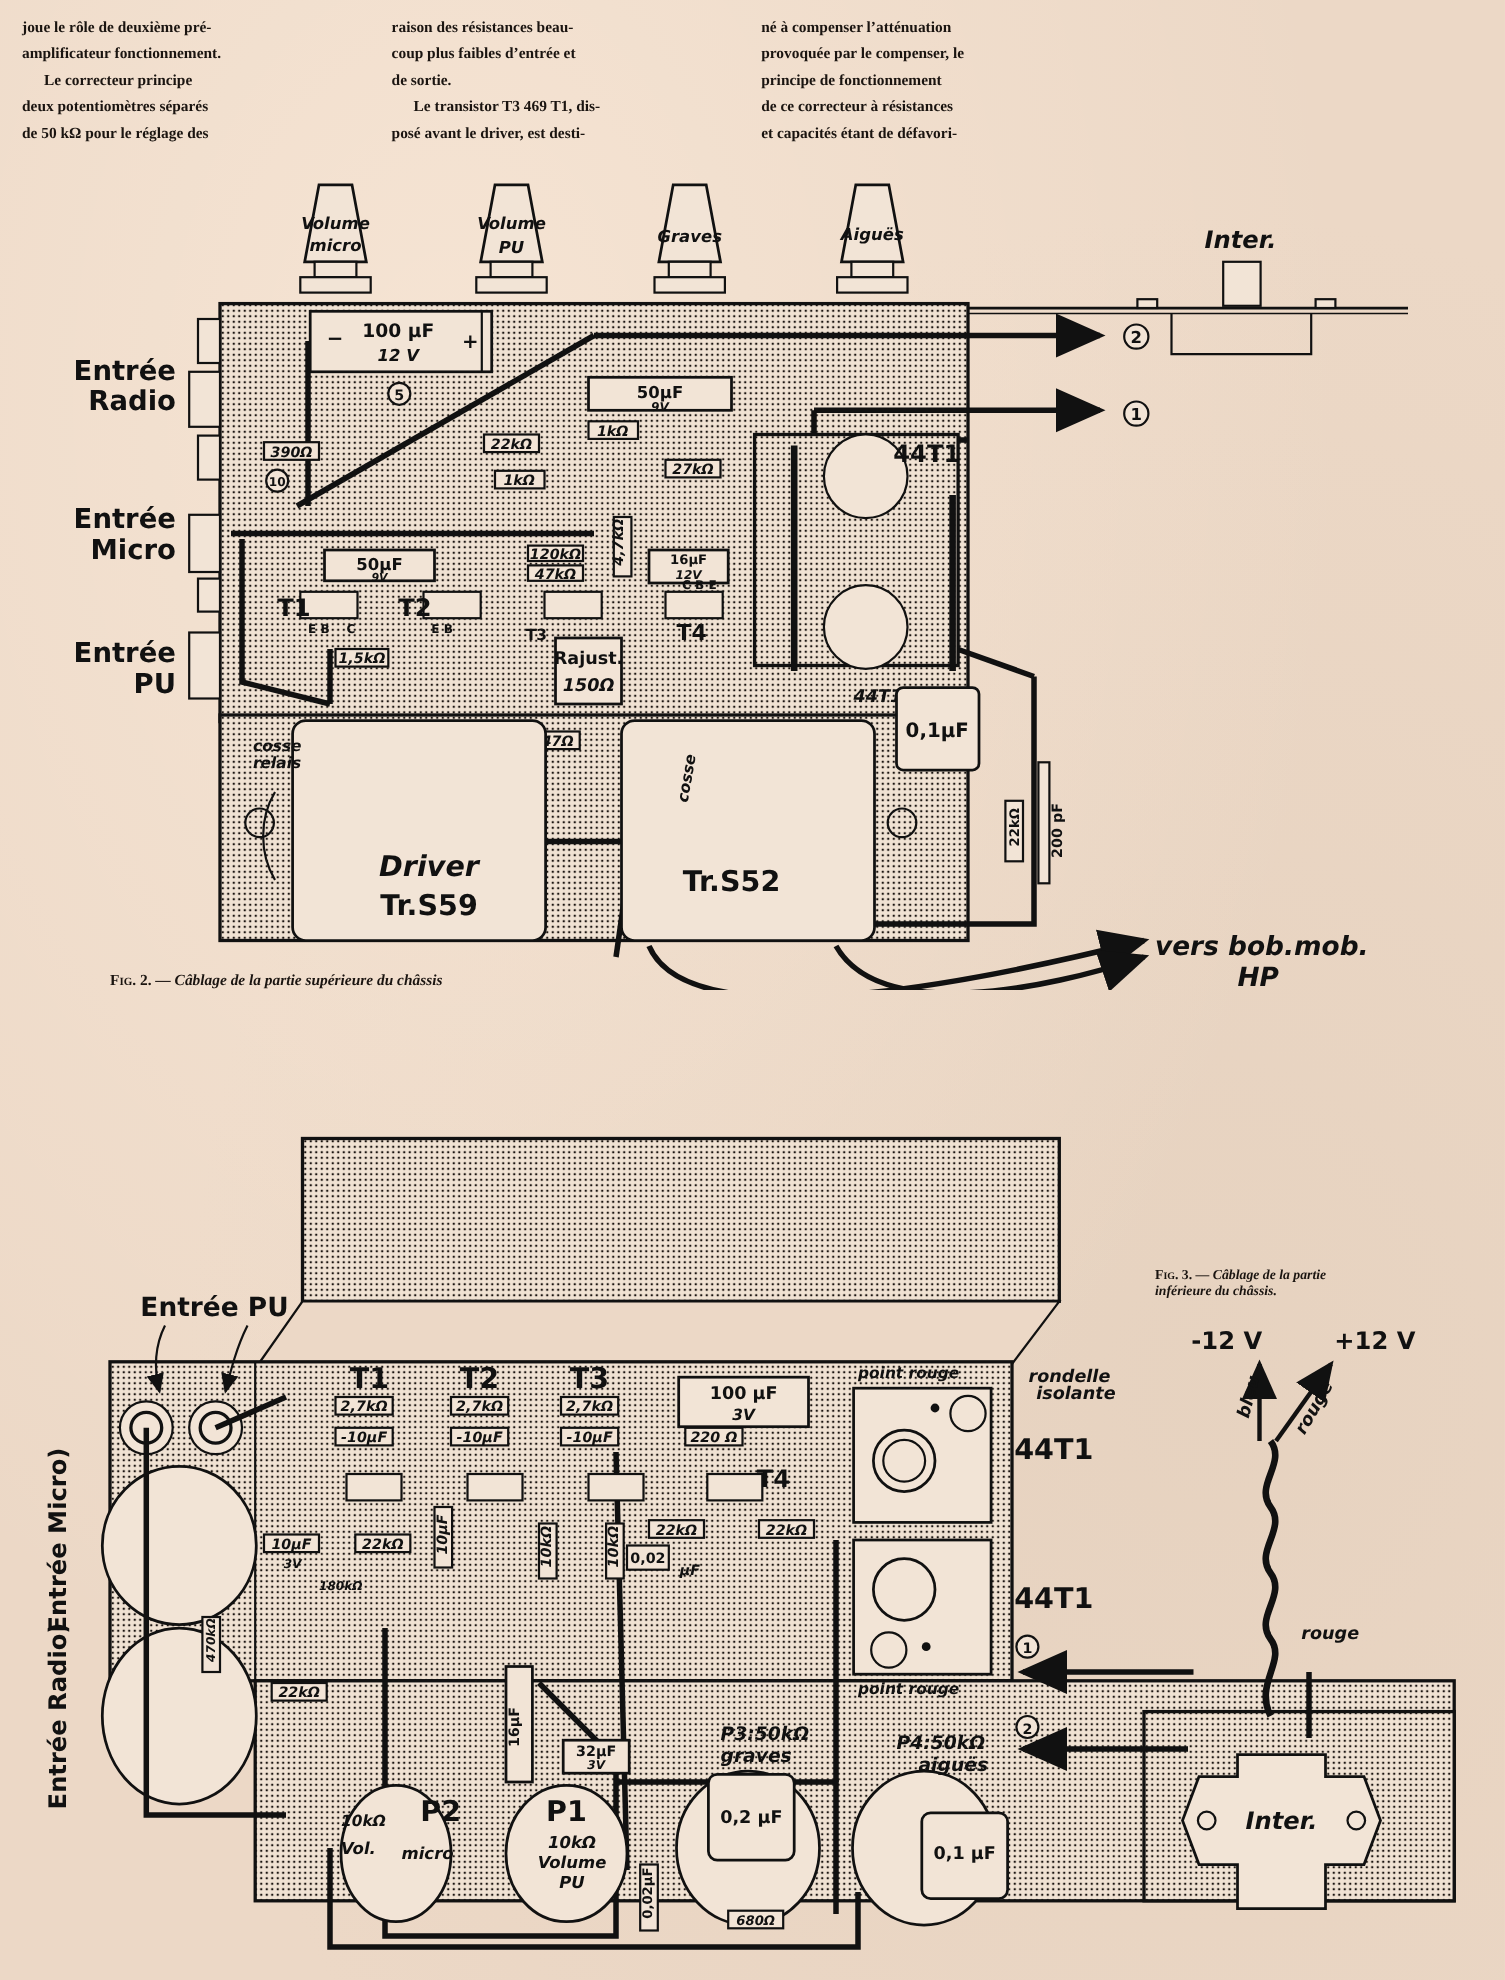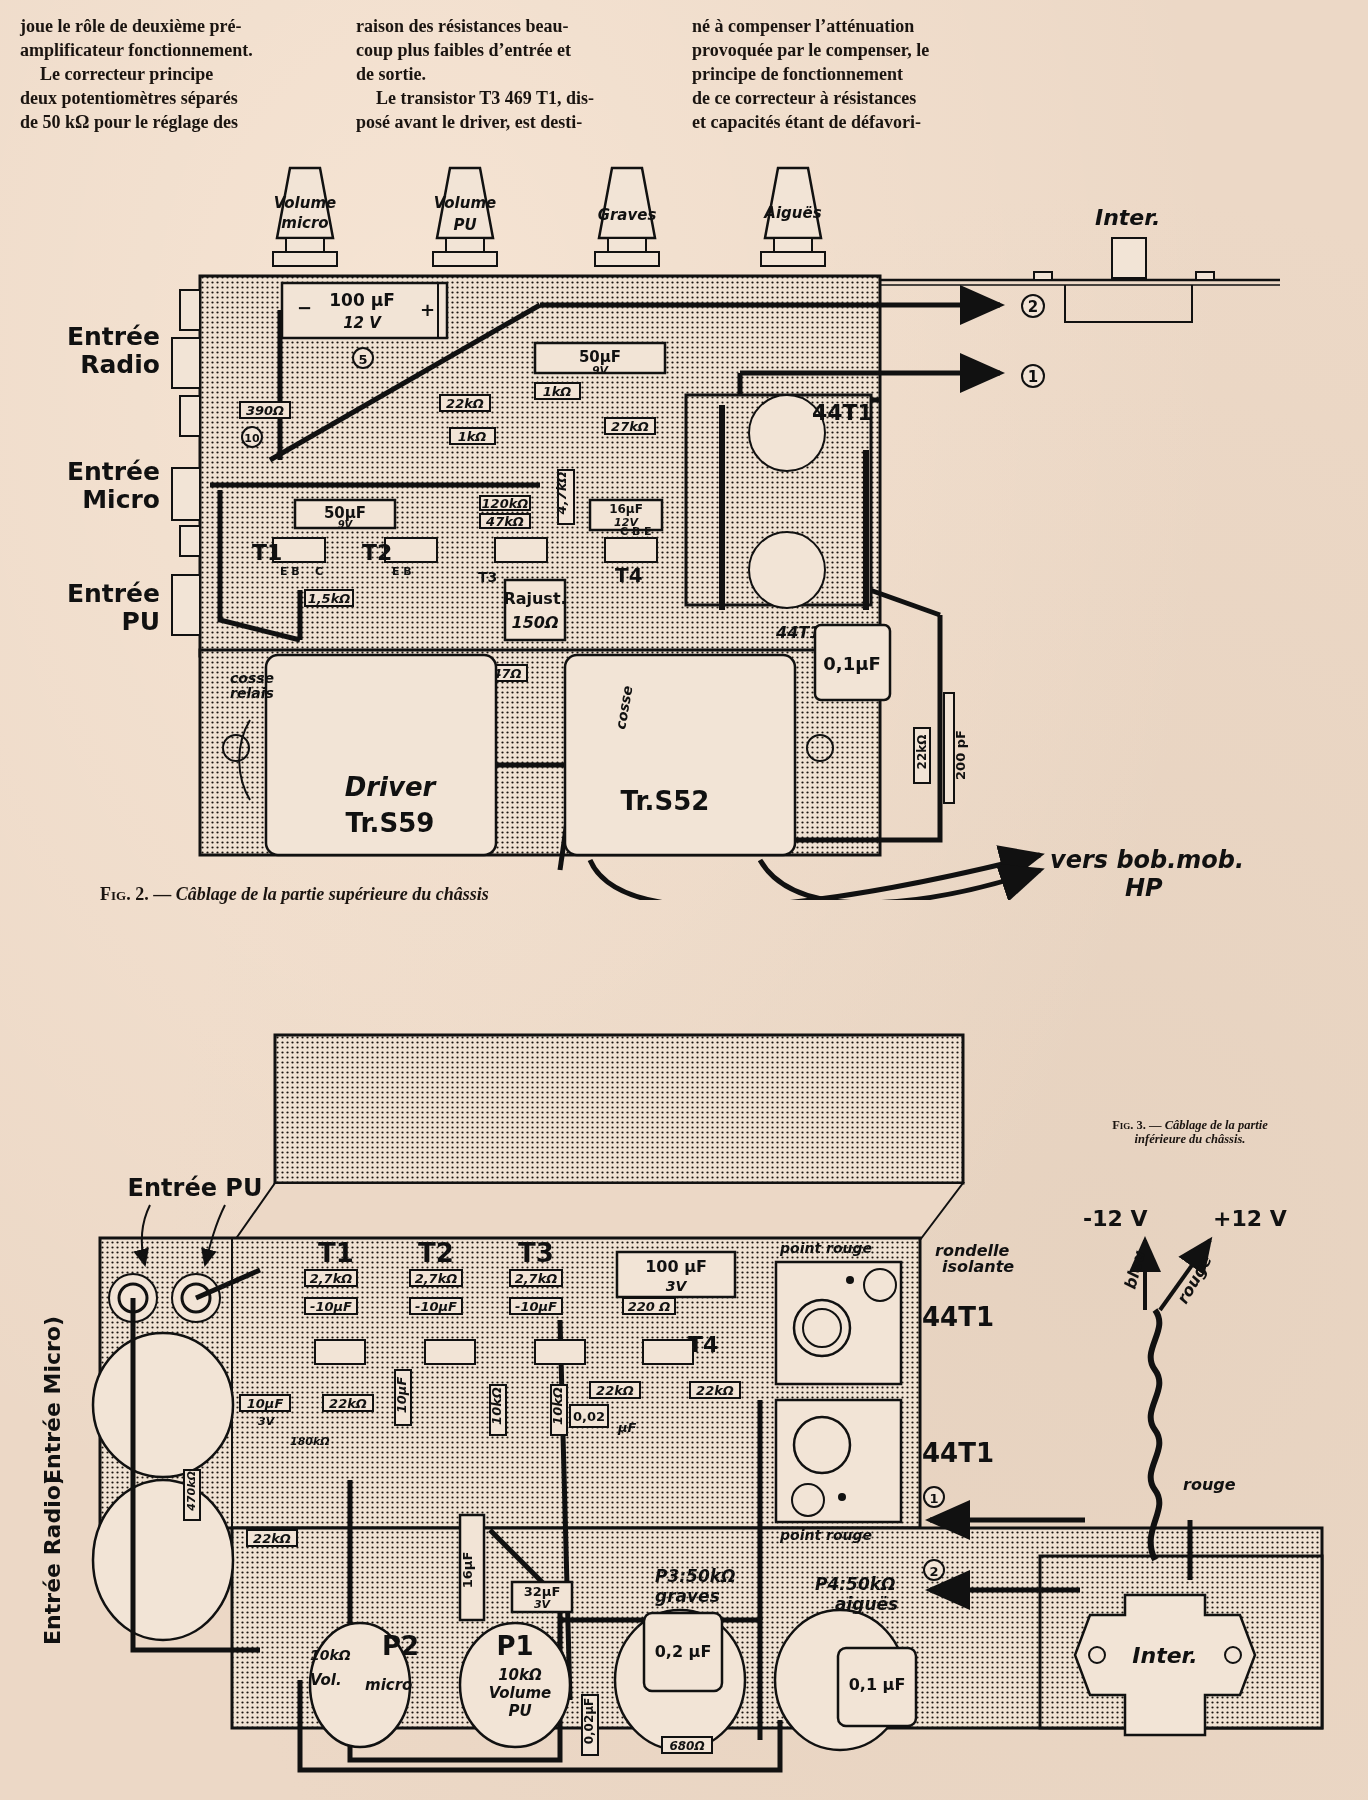--- a/index.html
+++ b/index.html
@@ -2,26 +2,26 @@
 <html><head>
 <meta charset="utf-8">
 <style>
   html,body{margin:0;padding:0;}
   body{width:1368px;height:1800px;background:#efdccb;position:relative;overflow:hidden;font-family:"Liberation Serif","DejaVu Serif",serif;color:#1a1410;}
   .page{position:absolute;inset:0;background:
      radial-gradient(ellipse at 30% 20%, rgba(255,240,225,.5), transparent 60%),
      radial-gradient(ellipse at 80% 70%, rgba(220,200,180,.35), transparent 60%),
      #ecd8c6;}
   .cols{position:absolute;left:20px;top:14px;width:1330px;display:flex;gap:18px;}
-  .col{width:318px;font-size:18px;line-height:24px;text-align:justify;font-weight:bold;}
+  .col{width:318px;font-size:14px;line-height:24px;text-align:justify;font-weight:bold;}
   .col p{margin:0;}
   .col .ind{text-indent:20px;}
   svg text{font-family:"DejaVu Sans","Liberation Sans",sans-serif;}
   .lbl{font-family:"DejaVu Sans","Liberation Sans",sans-serif;font-weight:bold;fill:#111;}
-  .cap{position:absolute;font-family:"Liberation Serif",serif;font-style:italic;font-weight:bold;font-size:18px;color:#1a1410;}
+  .cap{position:absolute;font-family:"Liberation Serif",serif;font-style:italic;font-weight:bold;font-size:14px;color:#1a1410;}
   .cap .fig{font-style:normal;font-variant:small-caps;}
 </style>
 </head>
 <body>
 
 <div class="page"></div>
 
 <div class="cols">
   <div class="col">
     <p>joue le rôle de deuxième pré-</p>
@@ -483,16 +483,16 @@
   </g>
 
   <g>
     <path d="M1125 1595 L1205 1595 L1205 1615 L1240 1615 L1255 1655 L1240 1695 L1205 1695 L1205 1735 L1125 1735 L1125 1695 L1090 1695 L1075 1655 L1090 1615 L1125 1615 Z" fill="#f2e4d6" stroke="#111" stroke-width="2.5"></path>
     <text class="lbl" x="1165" y="1663" font-size="22" font-style="italic" text-anchor="middle">Inter.</text>
     <circle cx="1097" cy="1655" r="8" fill="none" stroke="#111" stroke-width="2"></circle>
     <circle cx="1233" cy="1655" r="8" fill="none" stroke="#111" stroke-width="2"></circle>
   </g>
 </svg>
 
-<div class="cap" style="left:1050px;top:1118px;text-align:center;width:280px;font-size:12.5px;line-height:14px;">
+<div class="cap" style="left:1050px;top:1152px;width:280px;font-size:12.5px;line-height:14px;">
   <div><span class="fig">Fig. 3. —</span> <span>Câblage de la partie</span></div>
   <div>inférieure du châssis.</div>
 </div>
 
 </body></html>

